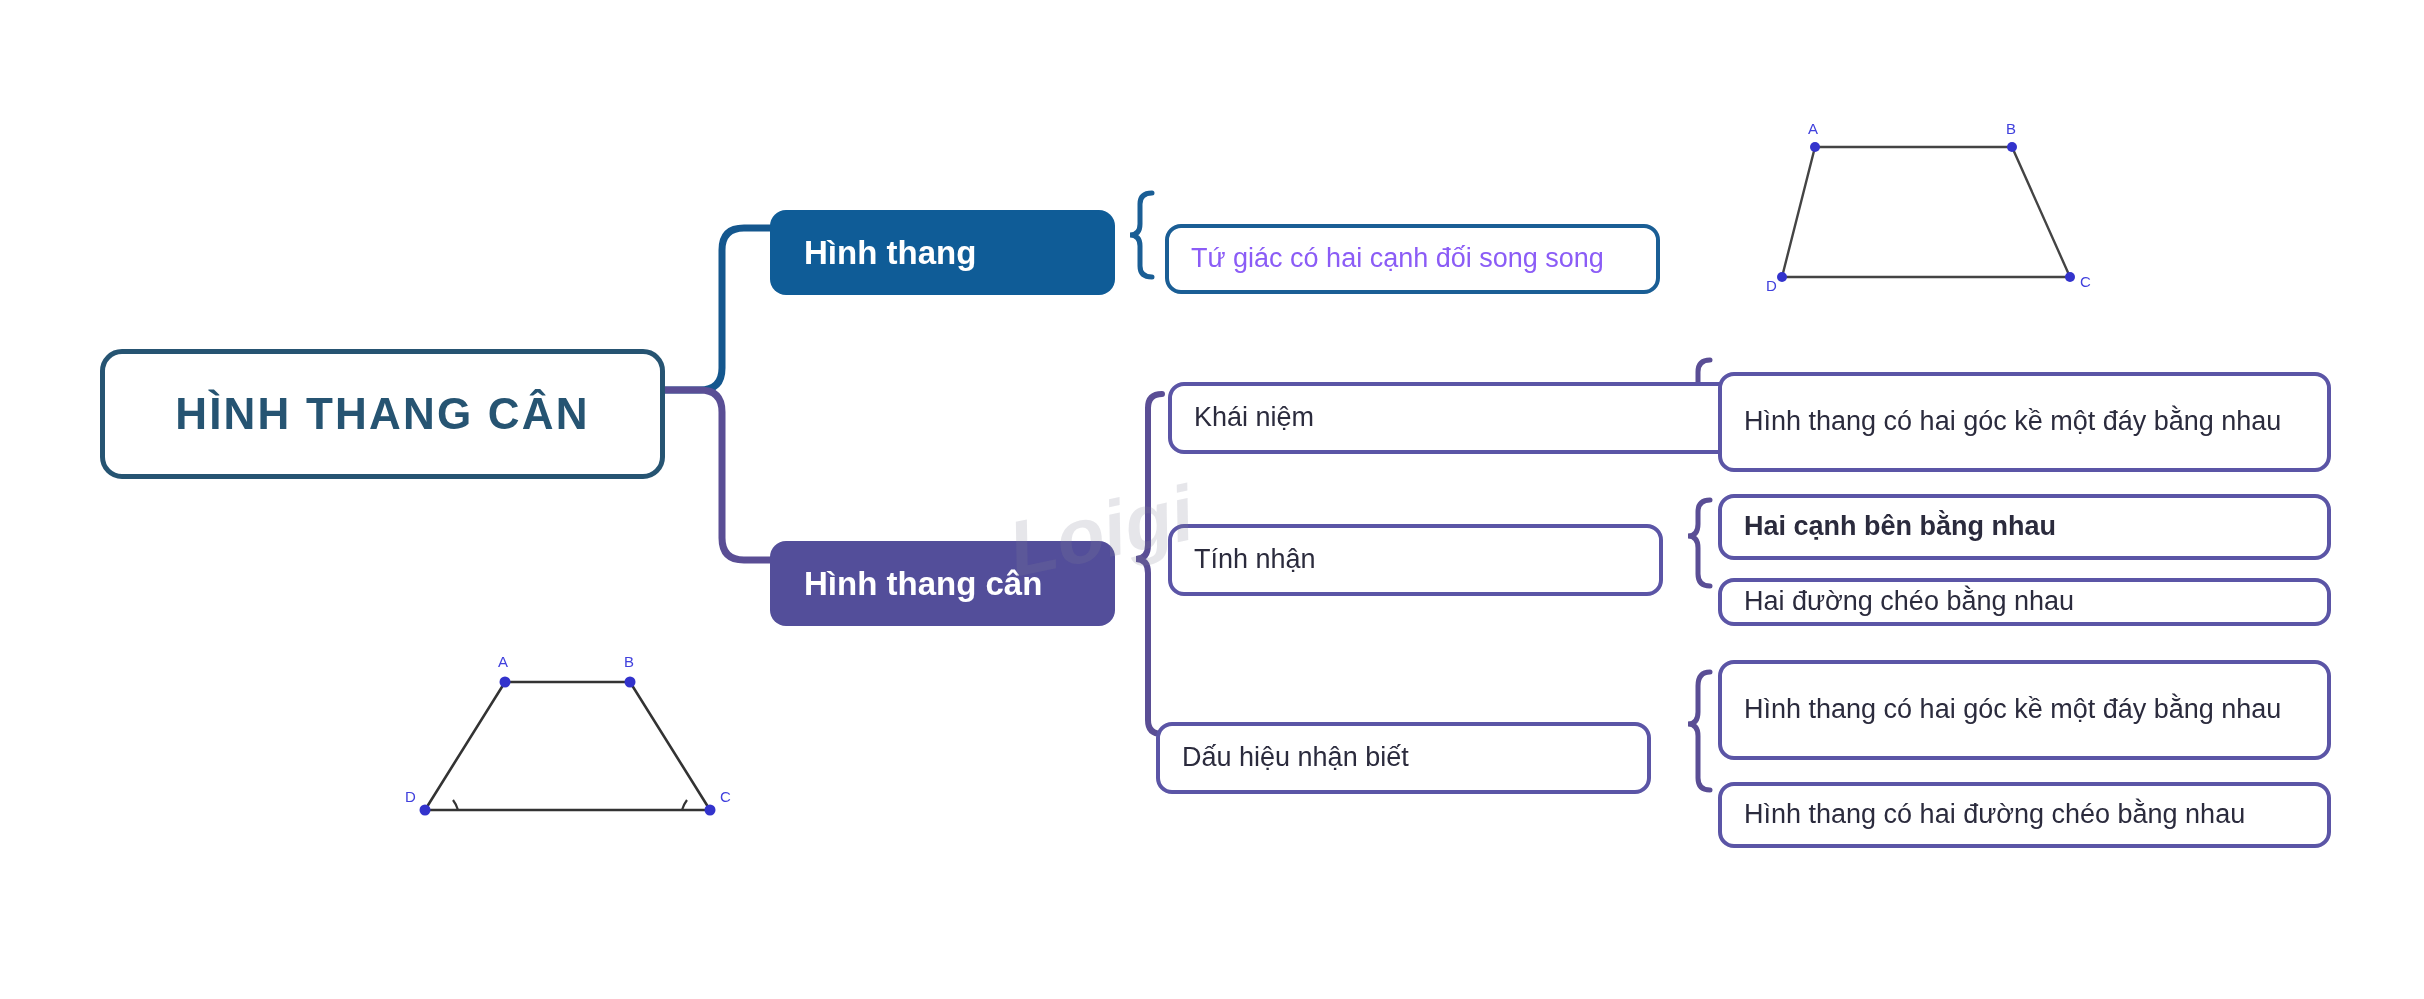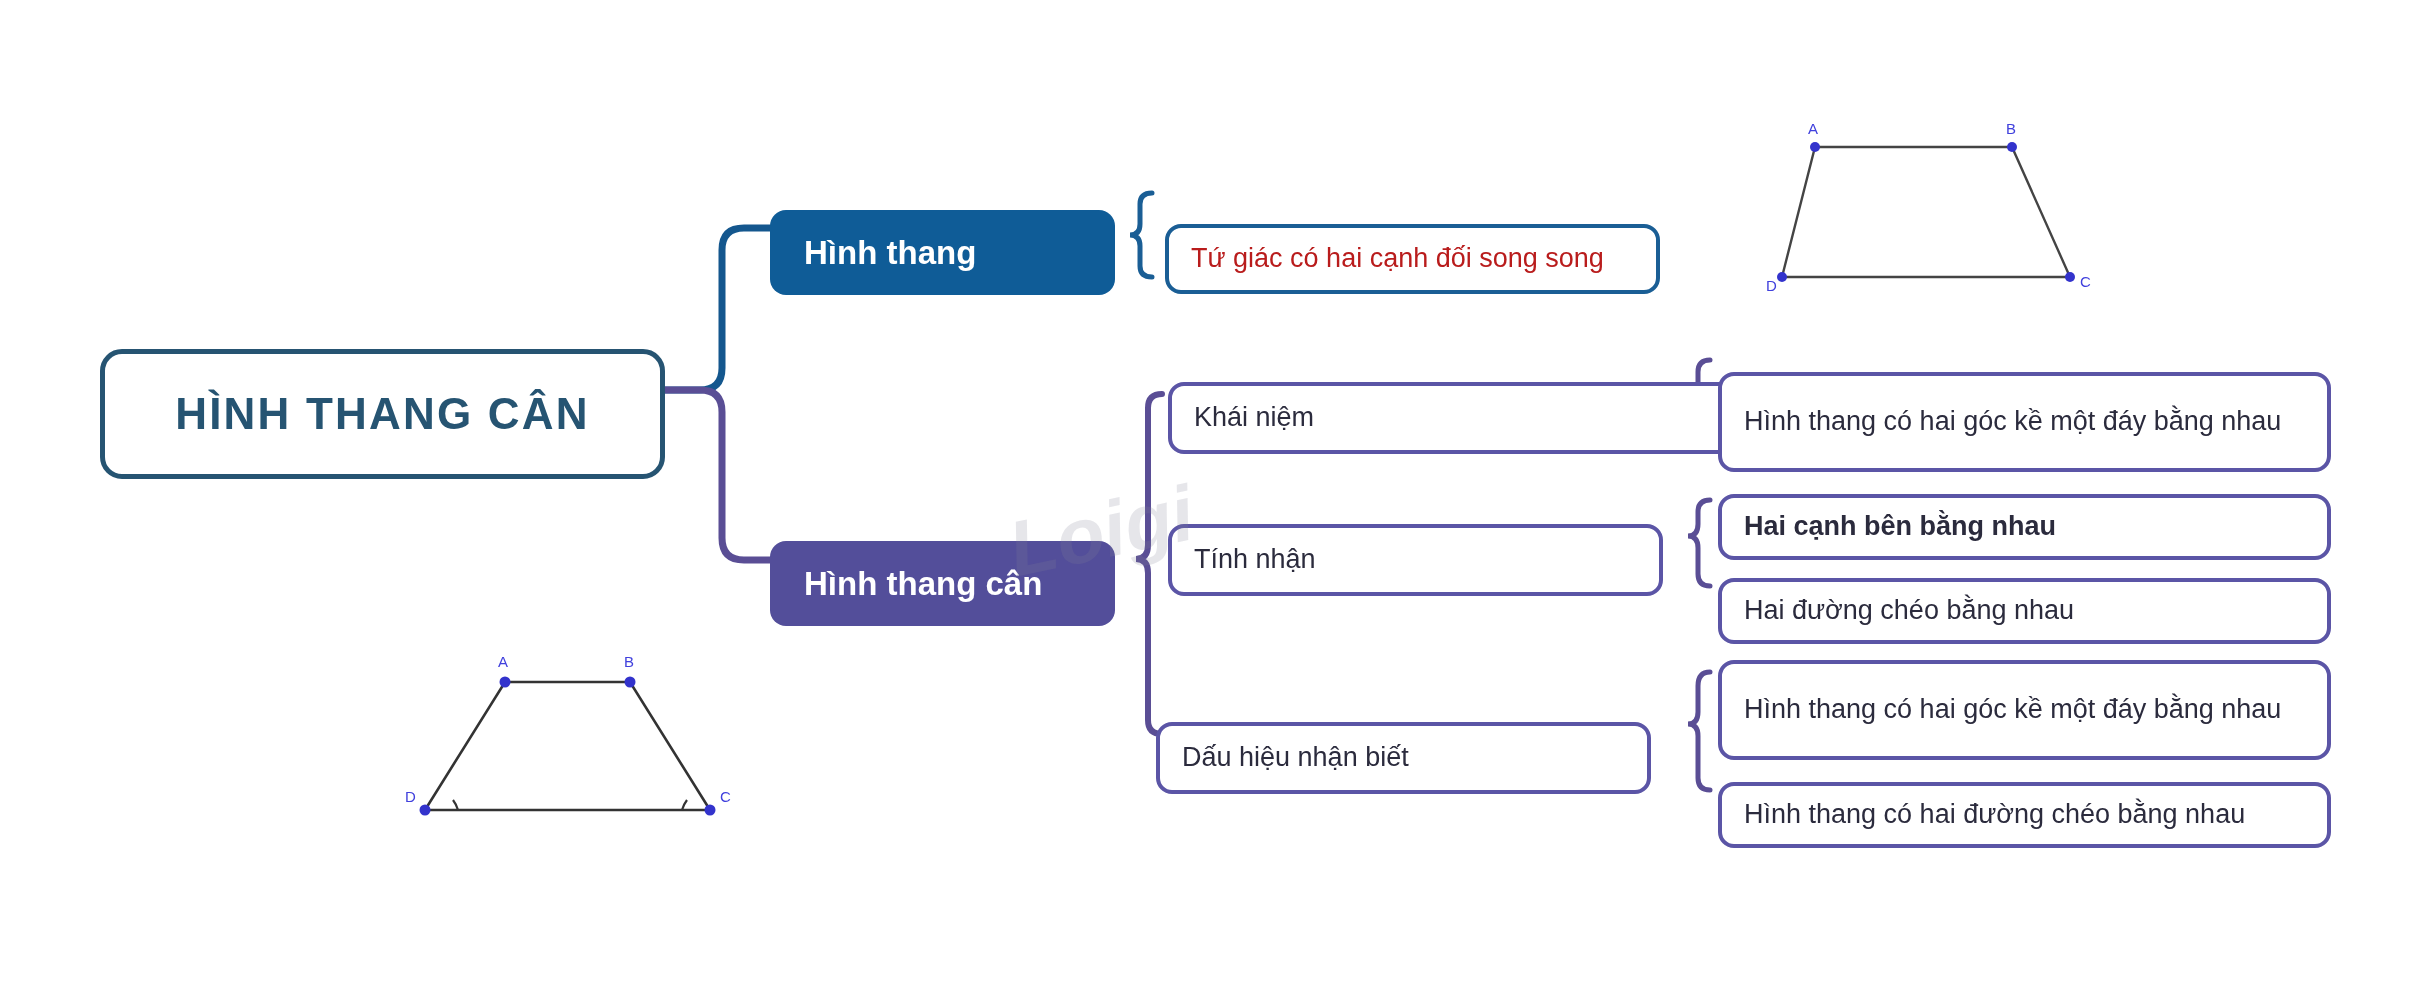--- a/index.html
+++ b/index.html
@@ -82,33 +82,33 @@
     border-radius: 16px;
     box-sizing: border-box;
     padding: 0 22px;
   }
   .obox .label {
     font-size: 27px;
     line-height: 1.33;
     color: #2b2b3d;
   }
   .obox.teal { border: 4px solid #1A5E95; }
-  .obox.teal .label { color: #b91c1c; }
+  .obox.teal .label { color: #8b5cf6; }
   .obox.purple { border: 4px solid #5B55A6; }
 
   
   #box-tu-giac { left: 1165px; top: 200px;  width: 495px; height: 70px; }
   #box-khai-niem { left: 1168px; top: 358px; width: 570px; height: 72px; }
   #box-tinh-chat { left: 1168px; top: 500px; width: 495px; height: 72px; }
   #box-dau-hieu  { left: 1156px; top: 698px; width: 495px; height: 72px; }
 
   
   #box-r1 { left: 1718px; top: 348px; width: 613px; height: 100px; align-items: center; }
   #box-r2 { left: 1718px; top: 470px; width: 613px; height: 66px; font-weight: bold; }
-  #box-r3 { left: 1718px; top: 554px; width: 613px; height: 66px; }
+  #box-r3 { left: 1718px; top: 554px; width: 613px; height: 48px; }
   #box-r4 { left: 1718px; top: 636px; width: 613px; height: 100px; align-items: center; }
   #box-r5 { left: 1718px; top: 758px; width: 613px; height: 66px; text-align: center; }
 
   
   .figure {
     position: absolute;
     z-index: 4;
   }
   #figure-top    { left: 1740px; top: 105px; width: 380px; height: 220px; }
   #figure-bottom { left: 380px;  top: 625px; width: 420px; height: 230px; }

